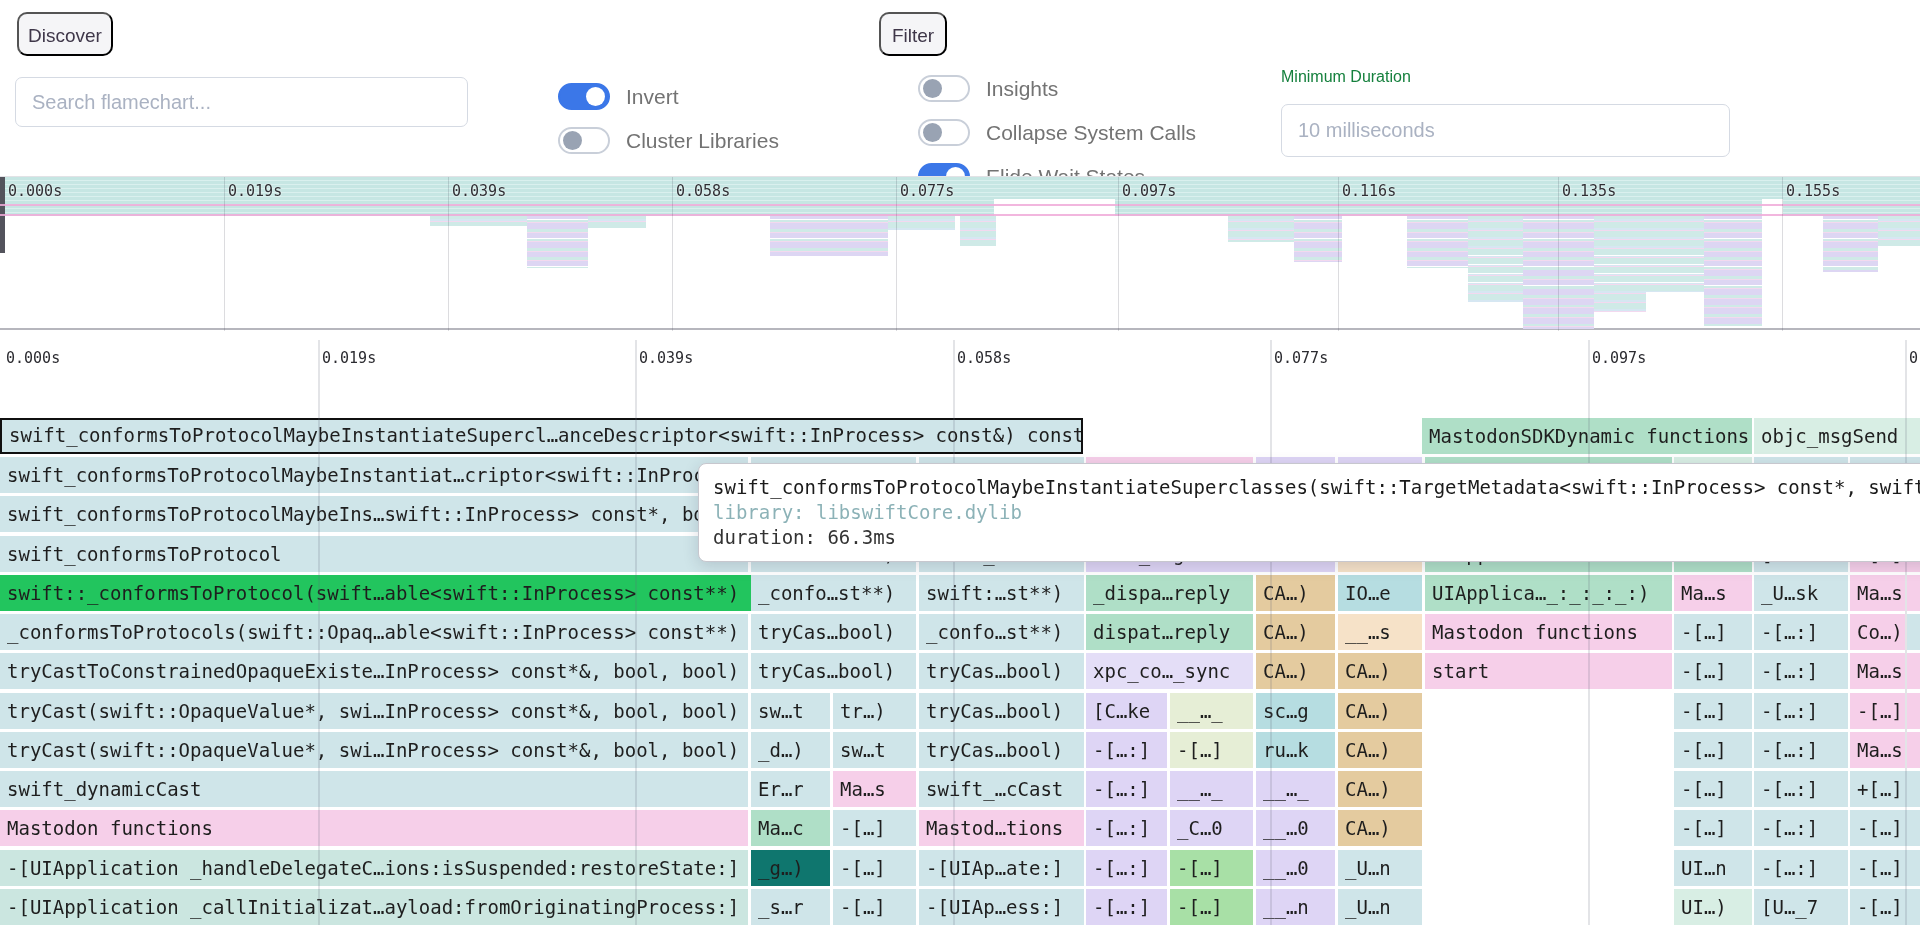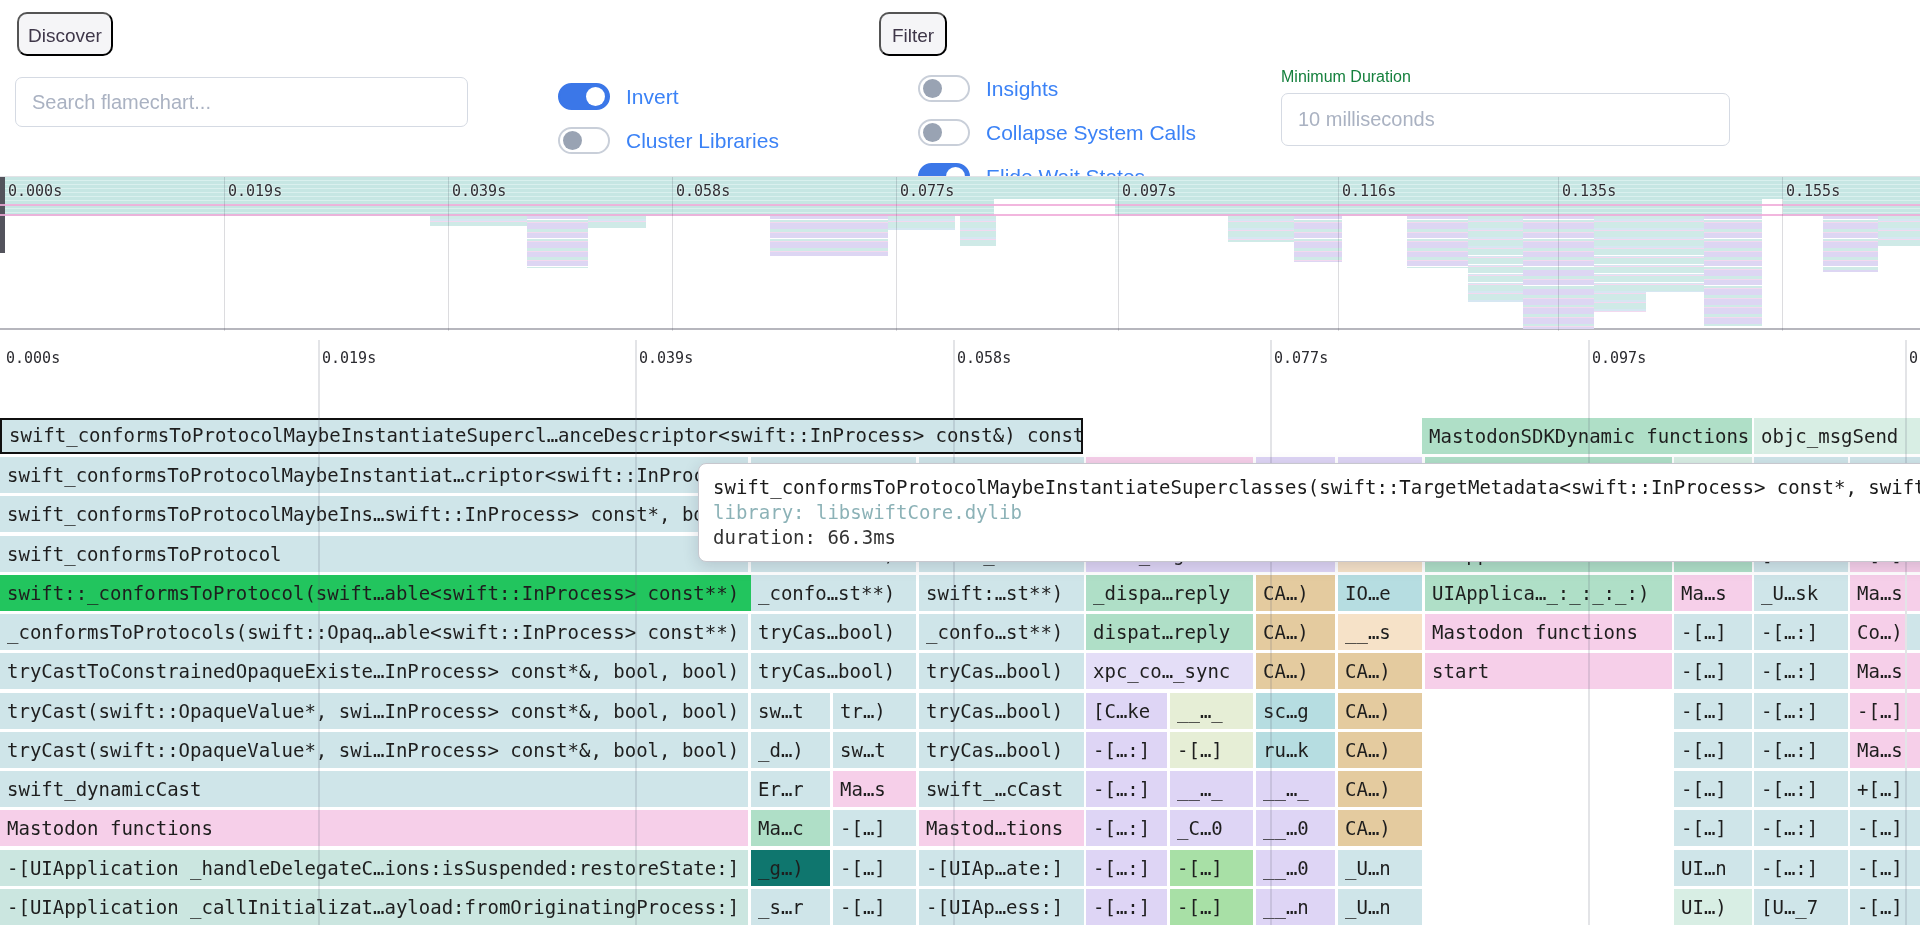--- a/index.html
+++ b/index.html
@@ -12,30 +12,30 @@
     font-size:19px; line-height:44px; text-align:center; cursor:default; }
   .chip-discover { left:17px; top:12px; width:96px; height:44px; }
   .chip-filter   { left:879px; top:12px; width:68px; height:44px; }
 
   .txt-input { position:absolute; border:1.5px solid #d5dae3; border-radius:7px;
     font-size:20px; color:#3a3a46; padding:0 16px; background:#fff; outline:none;
     font-family:"Liberation Sans", sans-serif; }
   .txt-input::placeholder { color:#aab2c2; }
   .search-input { left:15px; top:77px; width:453px; height:50px; }
   .mindur-label { position:absolute; left:1281px; top:68px; font-size:16px; color:#15803d; }
-  .mindur-input { left:1281px; top:93px; width:449px; height:53px; }
+  .mindur-input { left:1281px; top:104px; width:449px; height:53px; }
 
   .toggle-row { position:absolute; display:flex; align-items:center; gap:16px; }
   .toggle { width:52px; height:27px; border-radius:14px; position:relative; flex:0 0 auto;
     background:#fff; border:2px solid #c9cfd9; cursor:pointer; }
   .toggle .knob { position:absolute; top:2px; left:3px; width:19px; height:19px;
     border-radius:50%; background:#99a3b3; }
   .toggle.on { background:#3b77e8; border-color:#3b77e8; }
   .toggle.on .knob { background:#fff; left:auto; right:3px; top:2px; }
-  .toggle-label { font-size:21px; color:#3b82f6; white-space:nowrap; }
+  .toggle-label { font-size:21px; color:#737373; white-space:nowrap; }
 
   
   .minimap { position:absolute; left:0; top:176px; width:1920px; height:154px;
     border-top:1px solid #e2e2e6; border-bottom:2px solid #b6b6bd; background:#fff; cursor:pointer; }
   .mm-band { position:absolute; left:0; top:0; width:1920px; height:39px;
     background:repeating-linear-gradient(180deg,#c6e6e3 0 3px,#daf0ee 3px 4px); }
   .mm-pink { position:absolute; left:0; width:1920px; height:2px; background:#f0a9d8; opacity:.85; }
   .mm-seg { position:absolute; top:39px; }
   .mm-seg.t { background:repeating-linear-gradient(180deg,#cfeae7 0 3px,#ffffff 3px 3.5px,#d6e7f2 3.5px 5.5px,#f3d9ef 5.5px 6.5px,#cfeae7 6.5px 9px); }
   .mm-seg.p { background:repeating-linear-gradient(180deg,#ddd6f3 0 3px,#ffffff 3px 3.5px,#cfeae7 3.5px 6px,#f3d9ef 6px 7px,#ddd6f3 7px 9.5px); }

